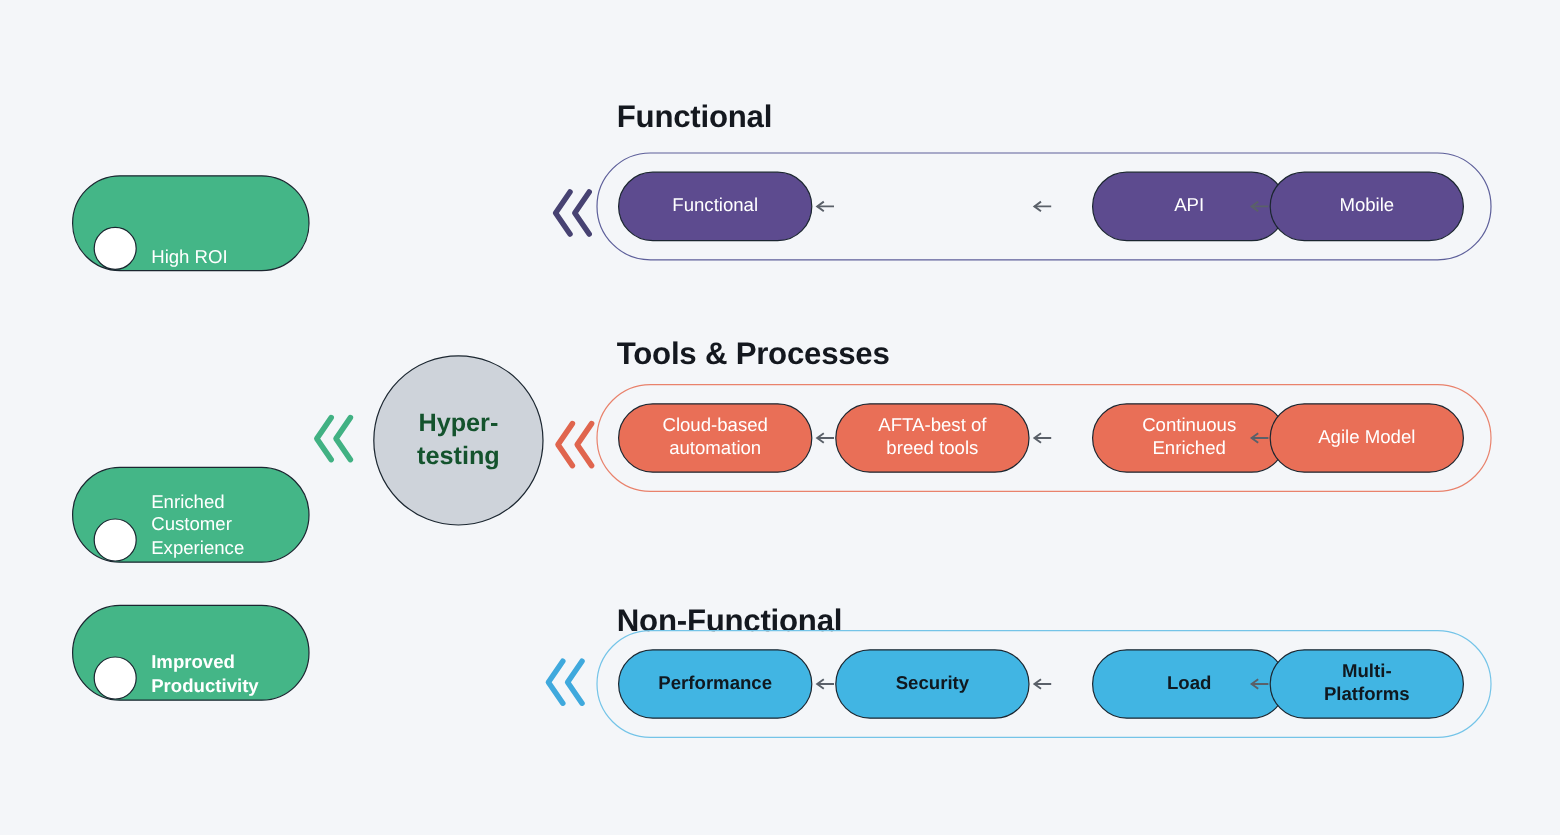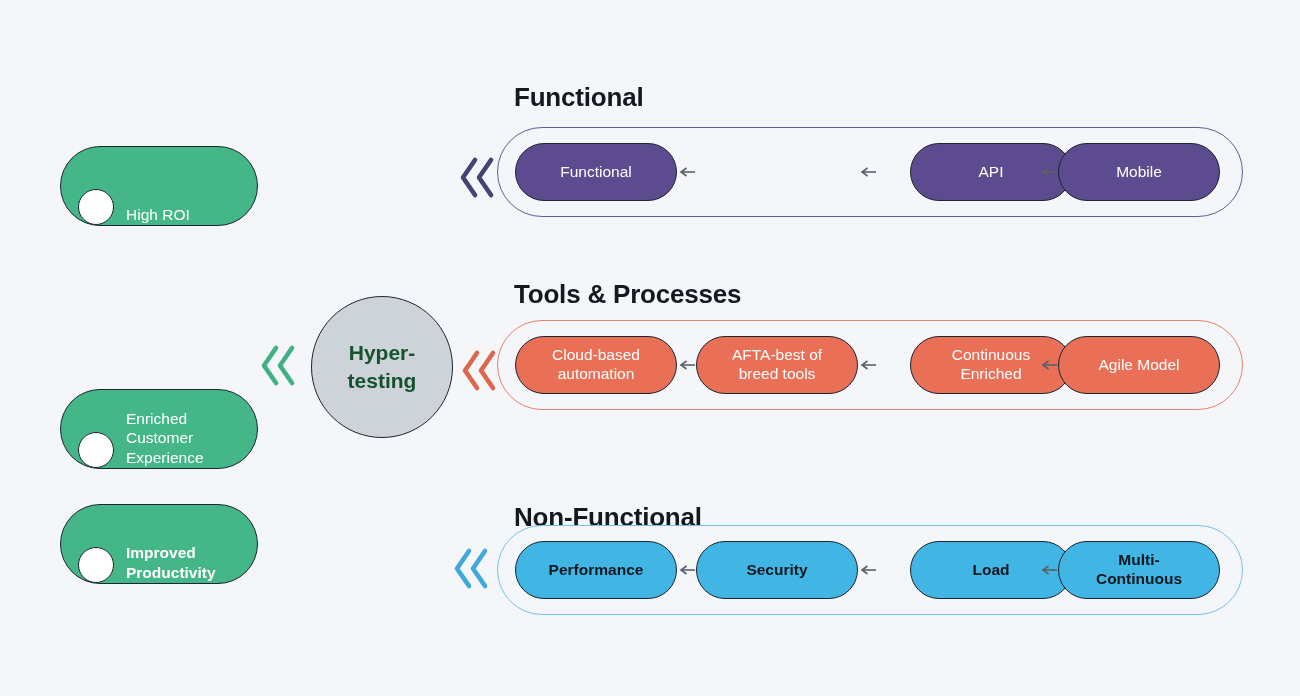--- a/index.html
+++ b/index.html
@@ -224,21 +224,21 @@
   <div class="row-title t-nonfunctional">Non-Functional</div>
   <svg class="chev chev-blue" viewBox="0 0 38 45">
     <path d="M17 5 L5 22.5 L17 40"></path>
     <path d="M33 5 L21 22.5 L33 40"></path>
   </svg>
   <div class="group g-nonfunctional"></div>
   <div class="pill p-blue px1 py-nonfunctional"><span>Performance</span></div>
   <div class="pill p-blue px2 py-nonfunctional"><span>Security</span></div>
   <div class="pill p-blue px3 py-nonfunctional"><span>Load</span></div>
   <div class="pill p-blue px4 py-nonfunctional"><span>Multi-
-Continuous</span></div>
+Platforms</span></div>
   <svg class="arrow ax1 ay-nonfunctional" viewBox="0 0 19 12">
       <line x1="18" y1="6" x2="4" y2="6"></line>
       <path d="M9.5 2 L4 6 L9.5 10"></path>
     </svg>
   <svg class="arrow ax2 ay-nonfunctional" viewBox="0 0 19 12">
       <line x1="18" y1="6" x2="4" y2="6"></line>
       <path d="M9.5 2 L4 6 L9.5 10"></path>
     </svg>
   <svg class="arrow ax3 ay-nonfunctional" viewBox="0 0 19 12">
       <line x1="18" y1="6" x2="4" y2="6"></line>

